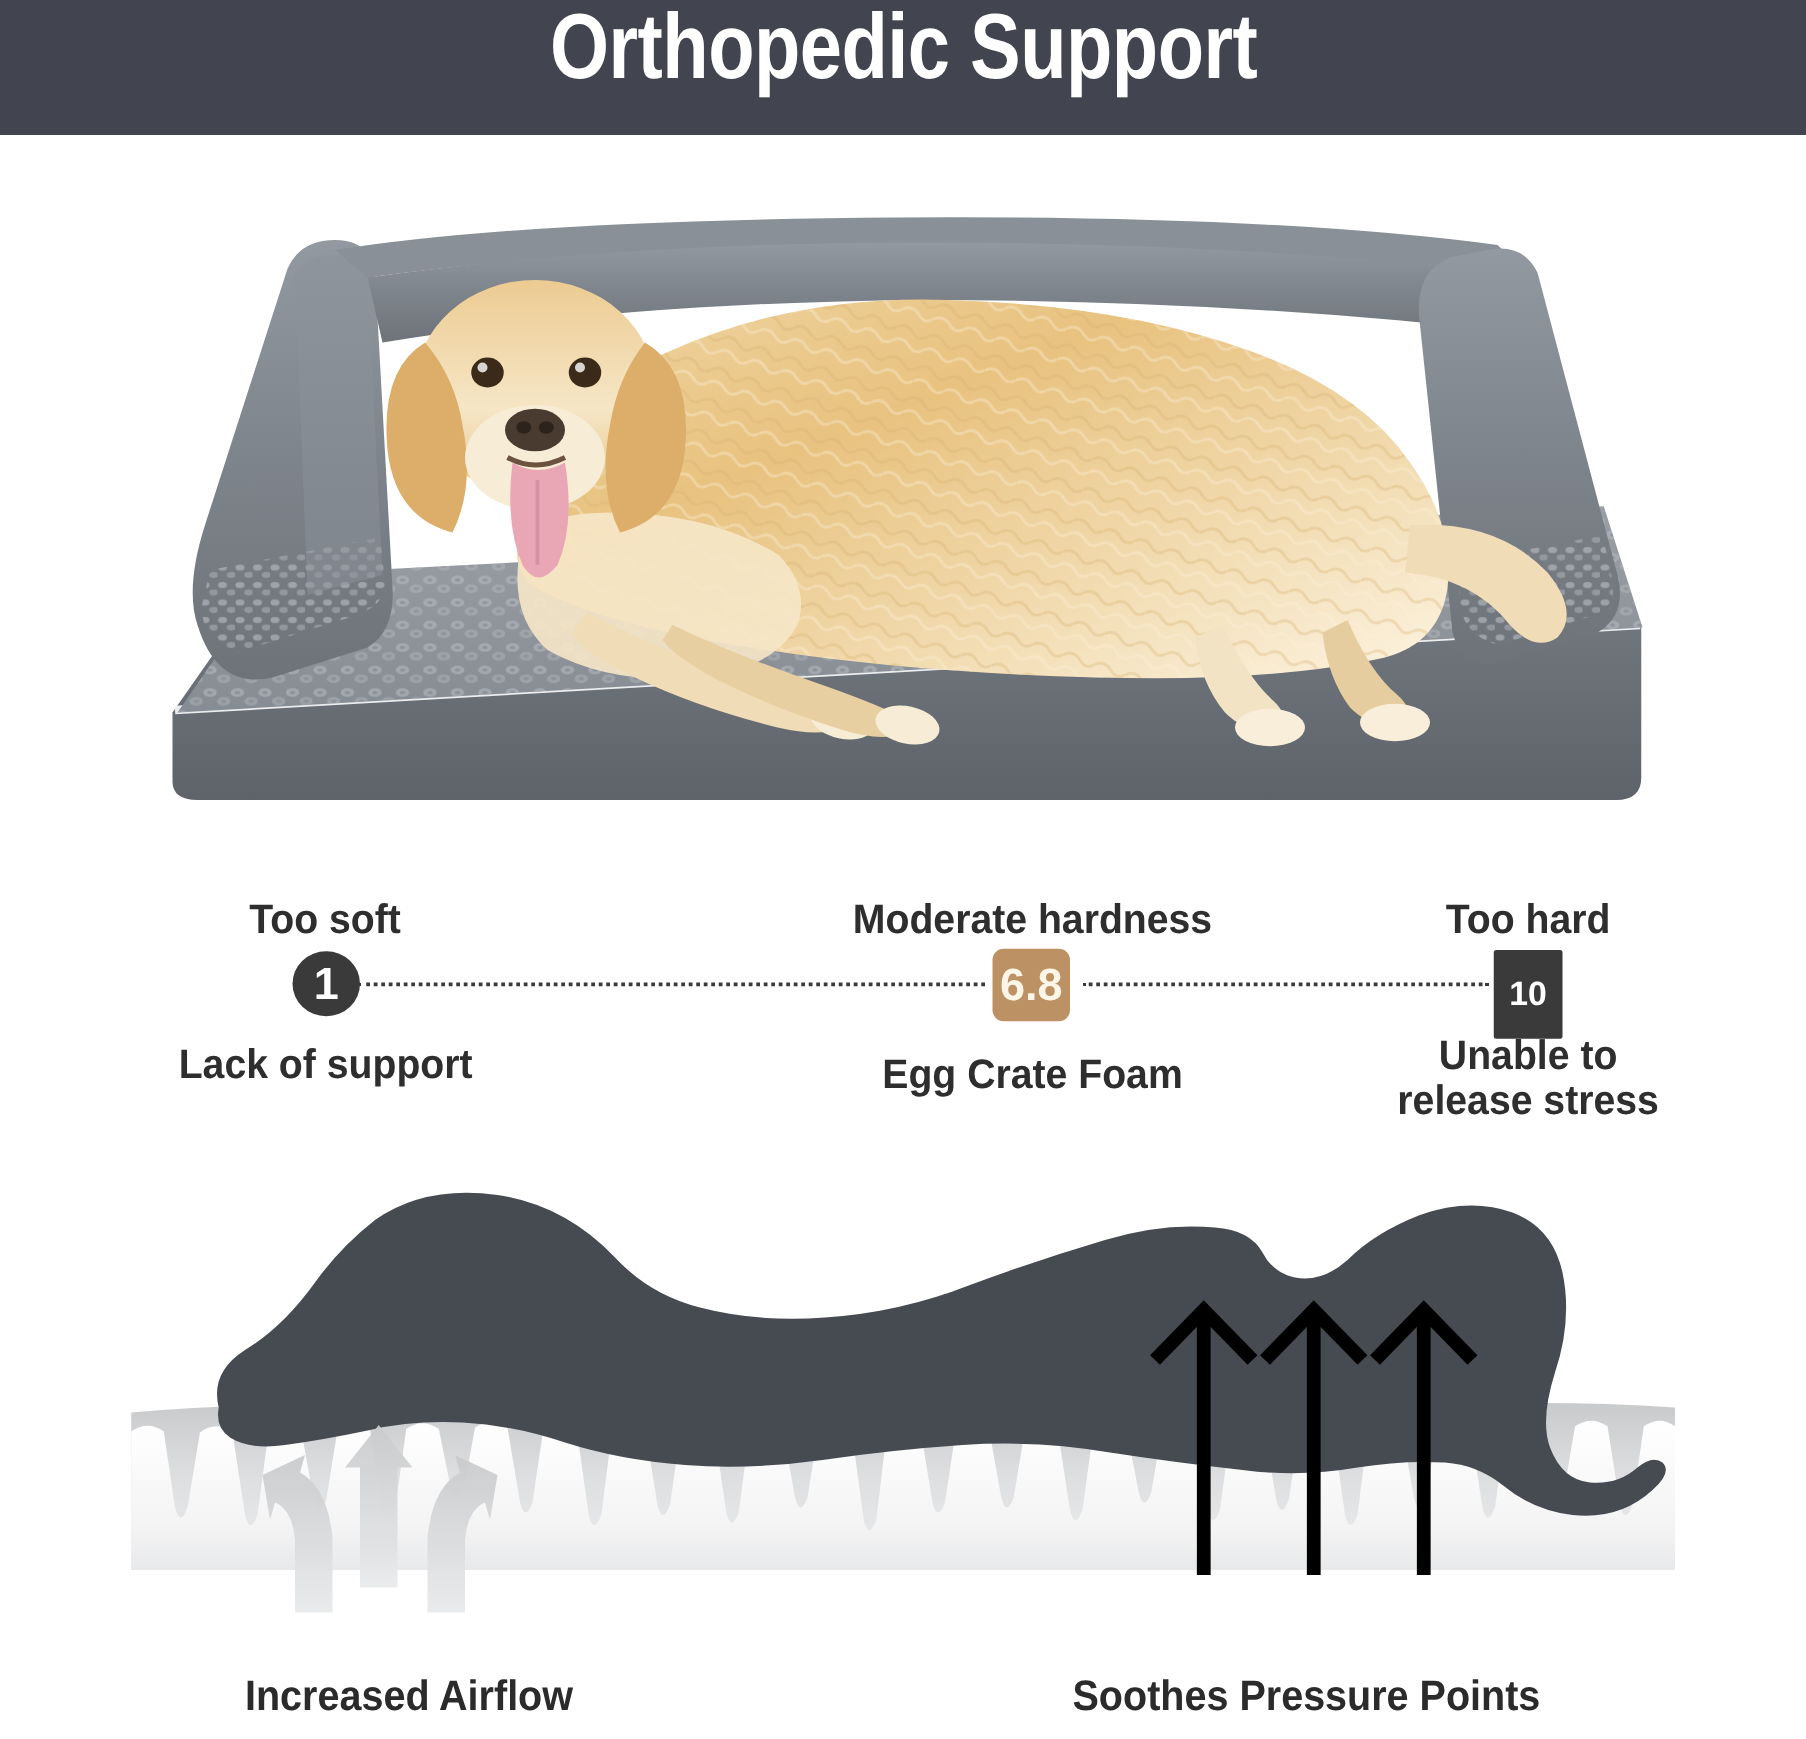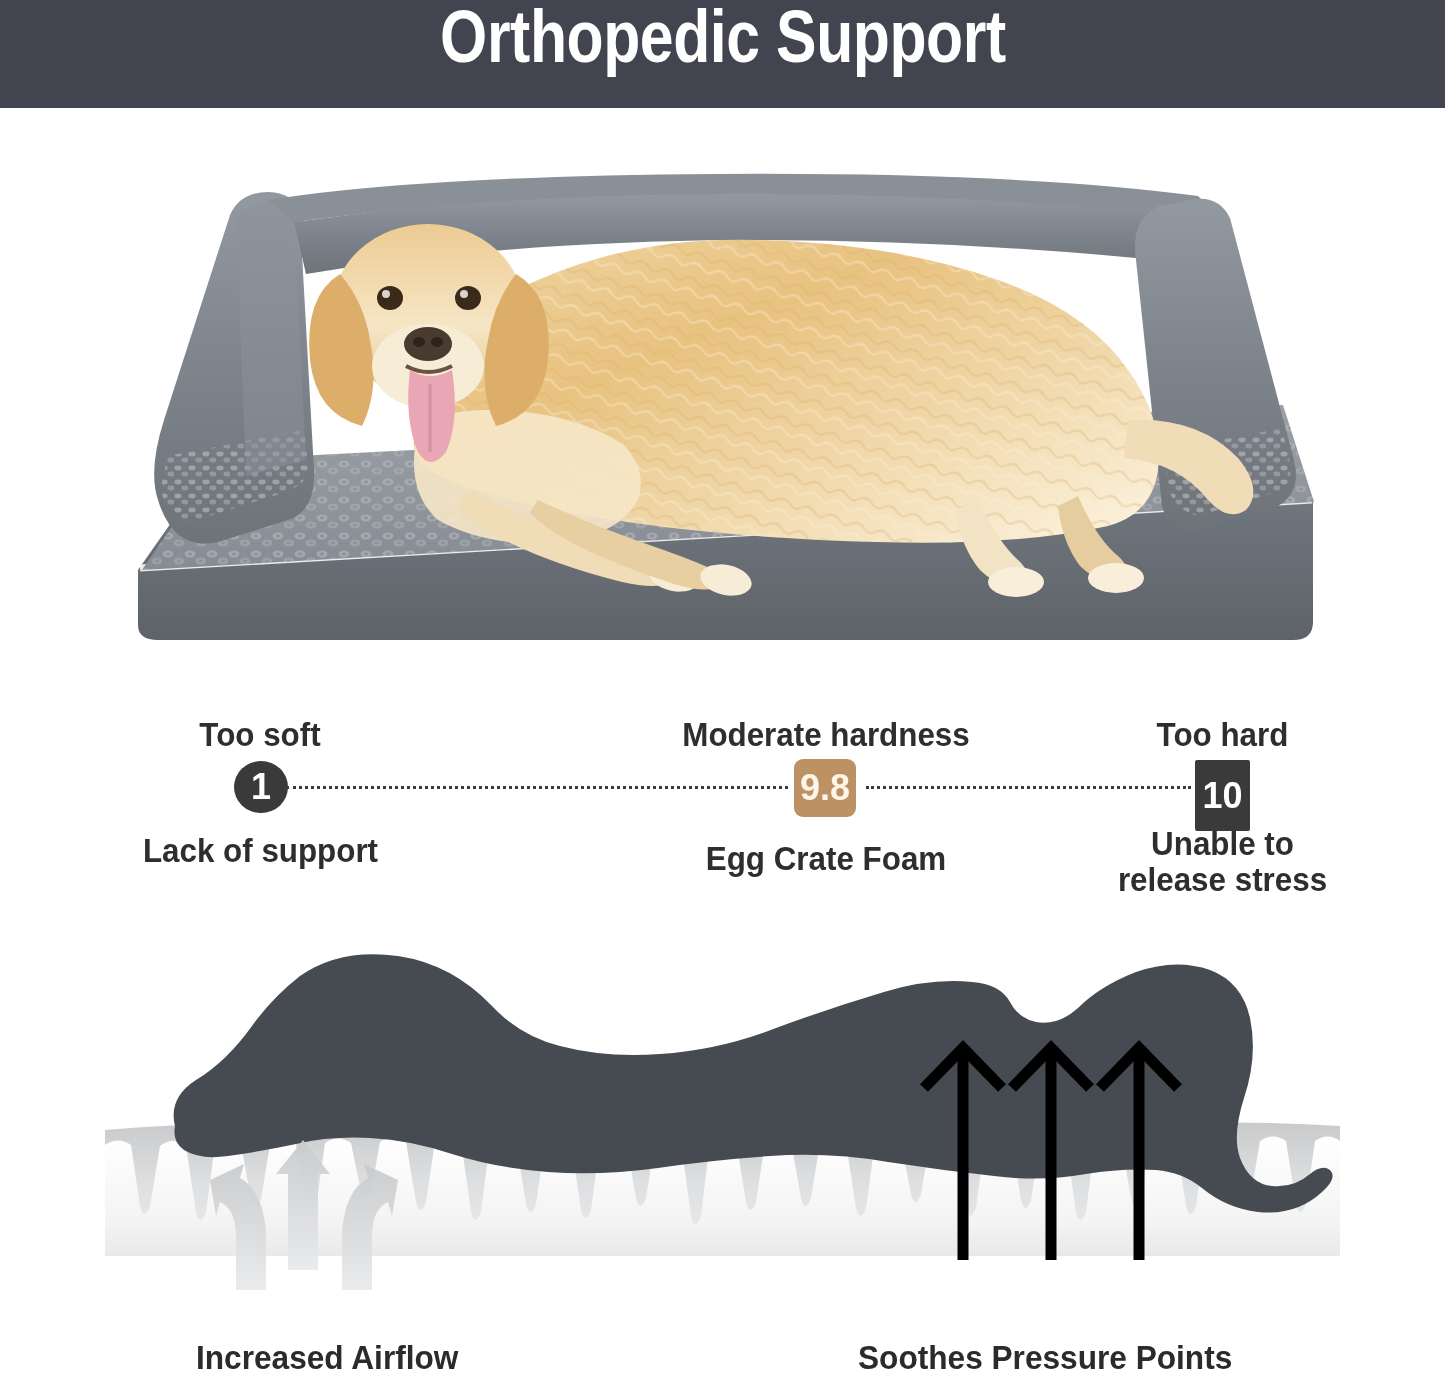--- a/index.html
+++ b/index.html
@@ -74,21 +74,21 @@
     font-size: 36px; color: #fff;
   }
   #badge-68 {
     left: 794px; top: 759px; width: 62px; height: 58px;
     background: #bc9163; border-radius: 9px;
     font-size: 36px; color: #fdf6e8;
   }
   #badge-10 {
     left: 1195px; top: 760px; width: 55px; height: 71px;
     background: #3a3a3a; border-radius: 2px;
-    font-size: 36px; color: #ffffff;
+    font-size: 27px; color: #ffffff;
   }
 
   
   #diagram { position: absolute; left: 0px; top: 930px; width: 1445px; height: 461px; }
 
   .bottom-caption {
     position: absolute;
     font-size: 34px; font-weight: bold; color: #2b2b2b;
     white-space: nowrap; line-height: 1;
     transform: scaleX(0.93); transform-origin: left center;
@@ -217,21 +217,21 @@
   <div id="hardness-scale"></div>
 
   <div class="scale-line" id="scale-line-left"></div>
   <div class="scale-line" id="scale-line-right"></div>
 
   <div class="scale-top-label" style="left:190px; top:718px; width:140px; text-align:center;">Too soft</div>
   <div class="badge" id="badge-1">1</div>
   <div class="scale-bottom-label" style="left:123px; top:833px; width:275px;">Lack of support</div>
 
   <div class="scale-top-label" style="left:666px; top:718px; width:320px; text-align:center;">Moderate hardness</div>
-  <div class="badge" id="badge-68">9.8</div>
+  <div class="badge" id="badge-68">6.8</div>
   <div class="scale-bottom-label" style="left:686px; top:841px; width:280px;">Egg Crate Foam</div>
 
   <div class="scale-top-label" style="left:1140px; top:718px; width:165px; text-align:center;">Too hard</div>
   <div class="badge" id="badge-10">10</div>
   <div class="scale-bottom-label" style="left:1105px; top:826px; width:235px;">Unable to</div>
   <div class="scale-bottom-label" style="left:1105px; top:862px; width:235px;">release stress</div>
 
   <div id="diagram">
     <svg id="foam-svg" width="1445" height="461" viewBox="0 0 1445 461">
       <defs>

